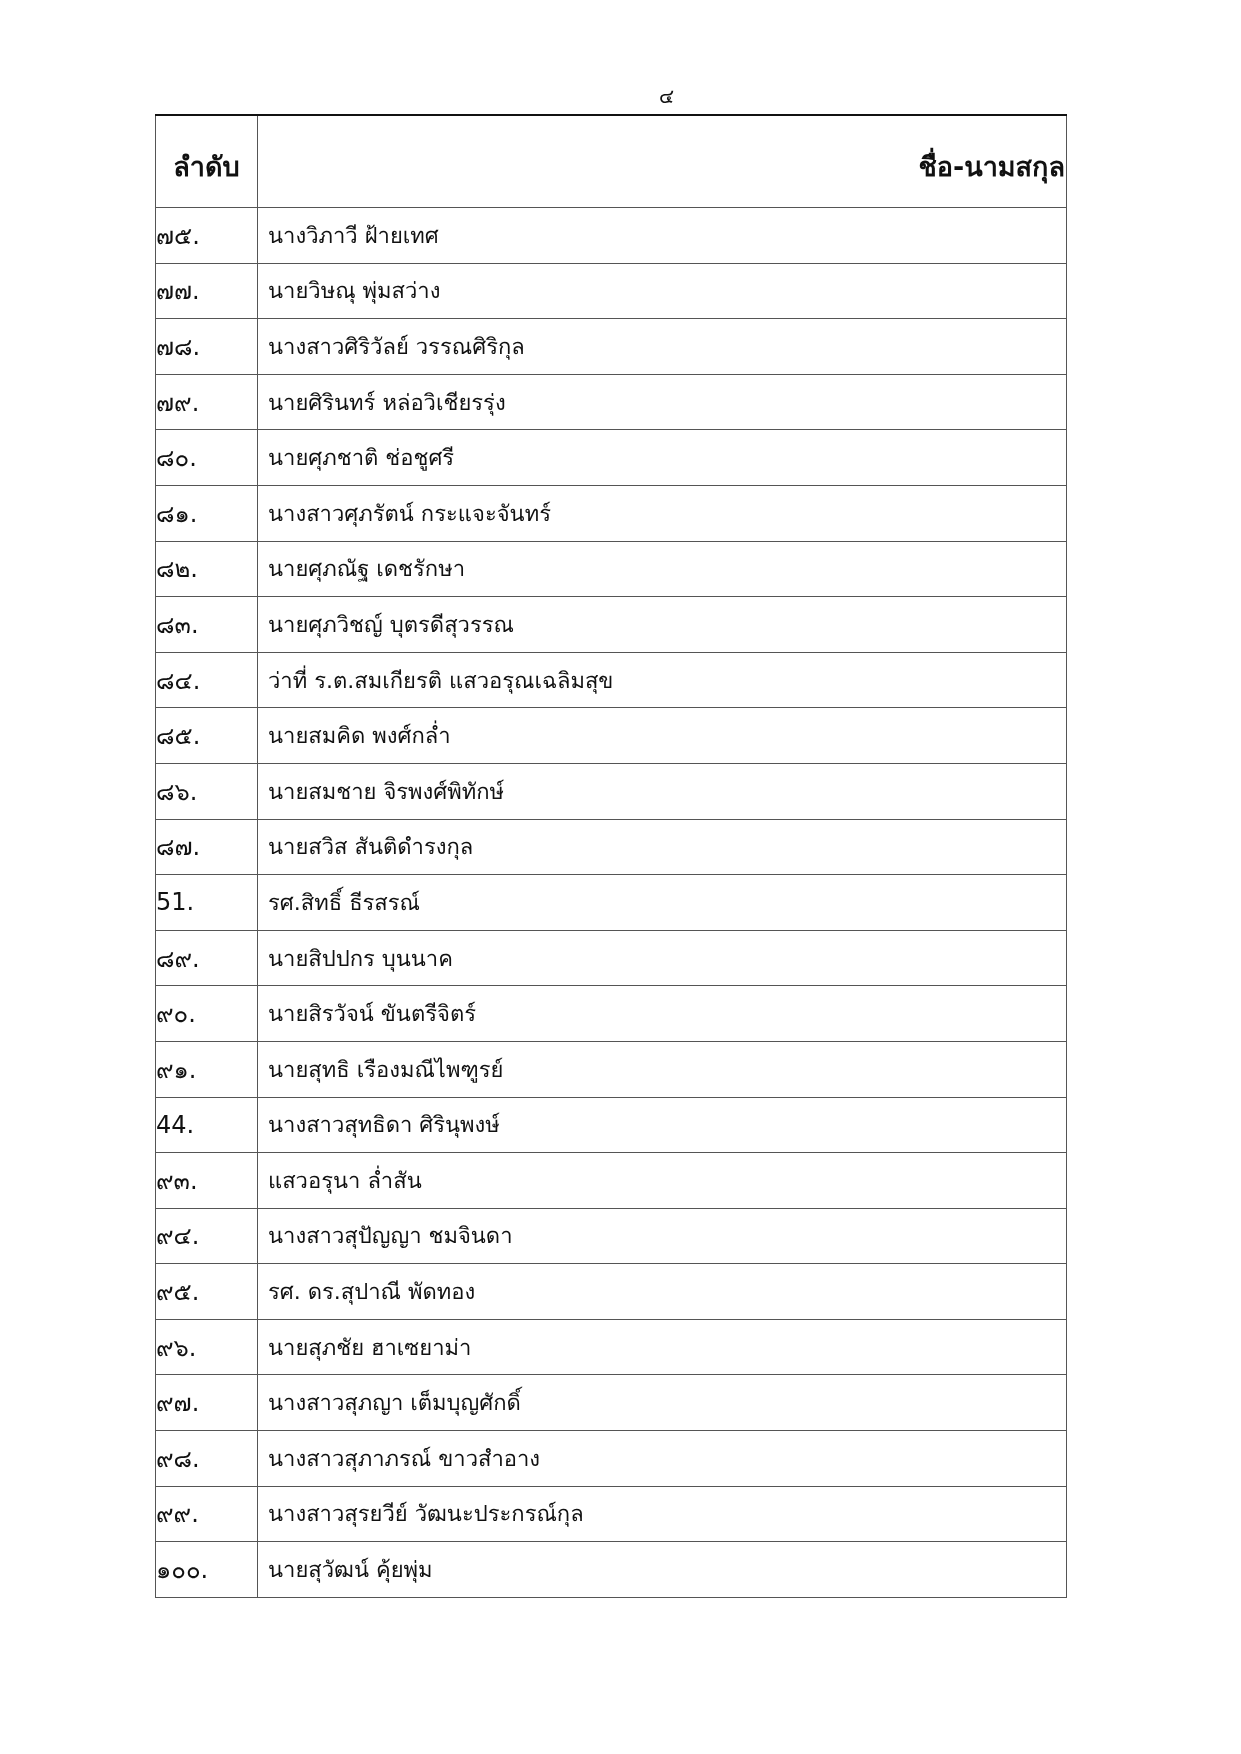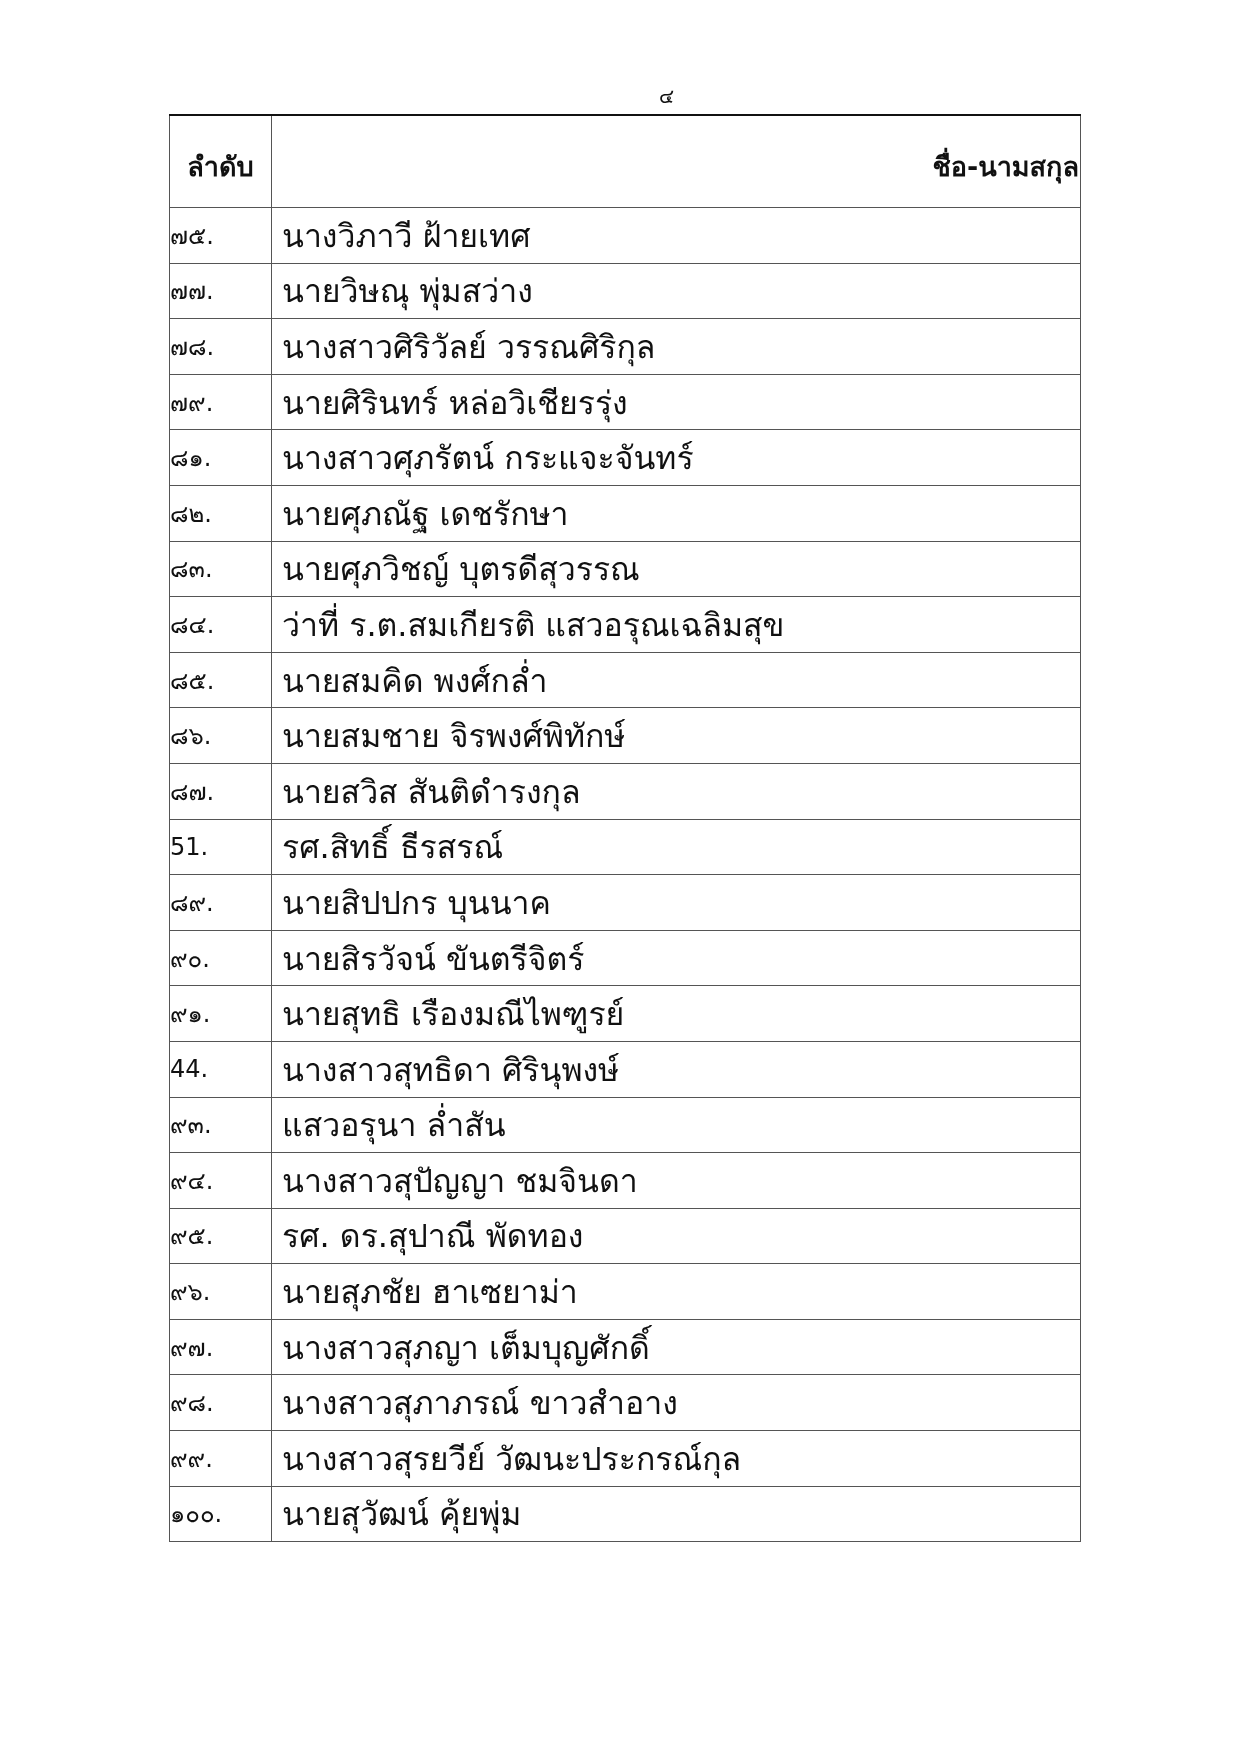--- a/index.html
+++ b/index.html
@@ -1,23 +1,23 @@
 <!DOCTYPE html>
 <html><head>
 <meta charset="utf-8">
 <style>
   html, body { margin: 0; padding: 0; background: #ffffff; }
   body { width: 1241px; height: 1754px; position: relative; font-family: "DejaVu Sans", sans-serif; color: #111; }
   .page-num { position: absolute; top: 80px; left: 0; width: 1241px; text-align: center; font-size: 20px; padding-left: 92px; box-sizing: border-box; }
-  table { position: absolute; left: 169px; top: 114px; width: 912px; border-collapse: collapse; table-layout: fixed; }
+  table { position: absolute; left: 155px; top: 114px; width: 912px; border-collapse: collapse; table-layout: fixed; }
   td, th { border: 1.5px solid #555; }
   th { height: 80px; font-size: 27px; font-weight: bold; vertical-align: middle; padding-top: 10px; }
   th.no { width: 99px; text-align: center; }
   th.name { text-align: right; }
-  td { height: 54.6px; font-size: 32px; vertical-align: middle; padding: 0; }
+  td { height: 54.6px; font-size: 22px; vertical-align: middle; padding: 0; }
   td.no { text-align: left; padding-right: 11px; font-size: 24px; }
   td.name { padding-left: 10px; white-space: nowrap; }
   tr.top th { border-top: 2px solid #111; }
 </style>
 </head>
 <body>
 
 <div class="page-num">๔</div>
 
 <table>
@@ -36,20 +36,24 @@
         <td class="no">๗๗.</td>
         <td class="name">นายวิษณุ  พุ่มสว่าง</td>
       </tr>
       <tr>
         <td class="no">๗๘.</td>
         <td class="name">นางสาวศิริวัลย์  วรรณศิริกุล</td>
       </tr>
       <tr>
         <td class="no">๗๙.</td>
         <td class="name">นายศิรินทร์  หล่อวิเชียรรุ่ง</td>
+      </tr>
+      <tr>
+        <td class="no">๘๐.</td>
+        <td class="name">นายศุภชาติ ช่อชูศรี</td>
       </tr>
       <tr>
         <td class="no">๘๑.</td>
         <td class="name">นางสาวศุภรัตน์  กระแจะจันทร์</td>
       </tr>
       <tr>
         <td class="no">๘๒.</td>
         <td class="name">นายศุภณัฐ  เดชรักษา</td>
       </tr>
       <tr>

